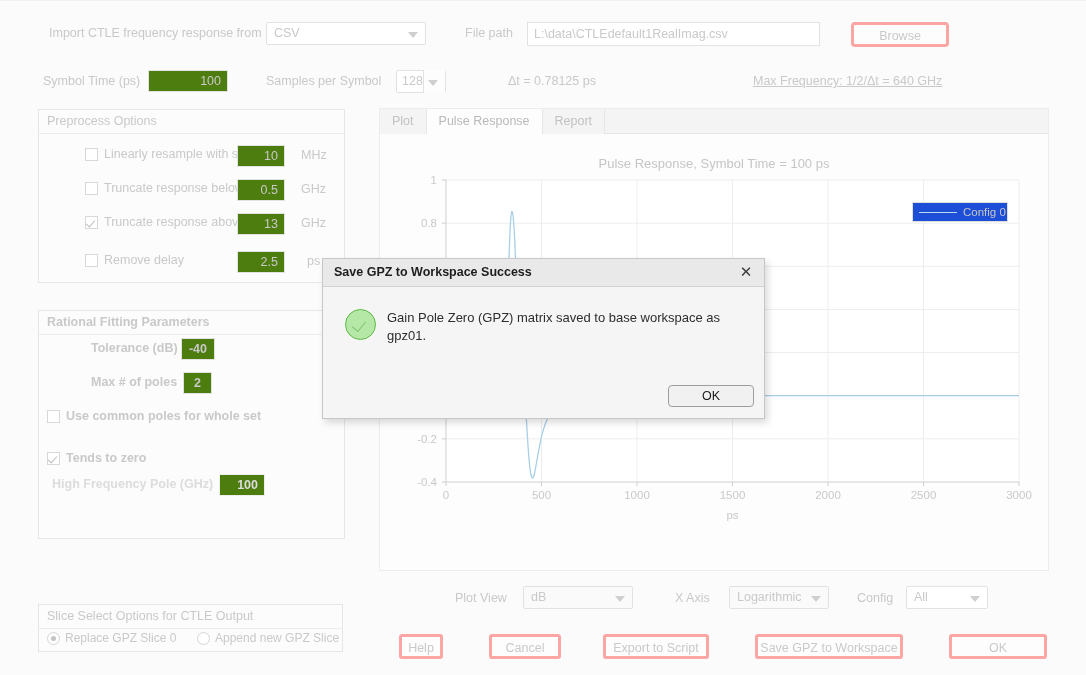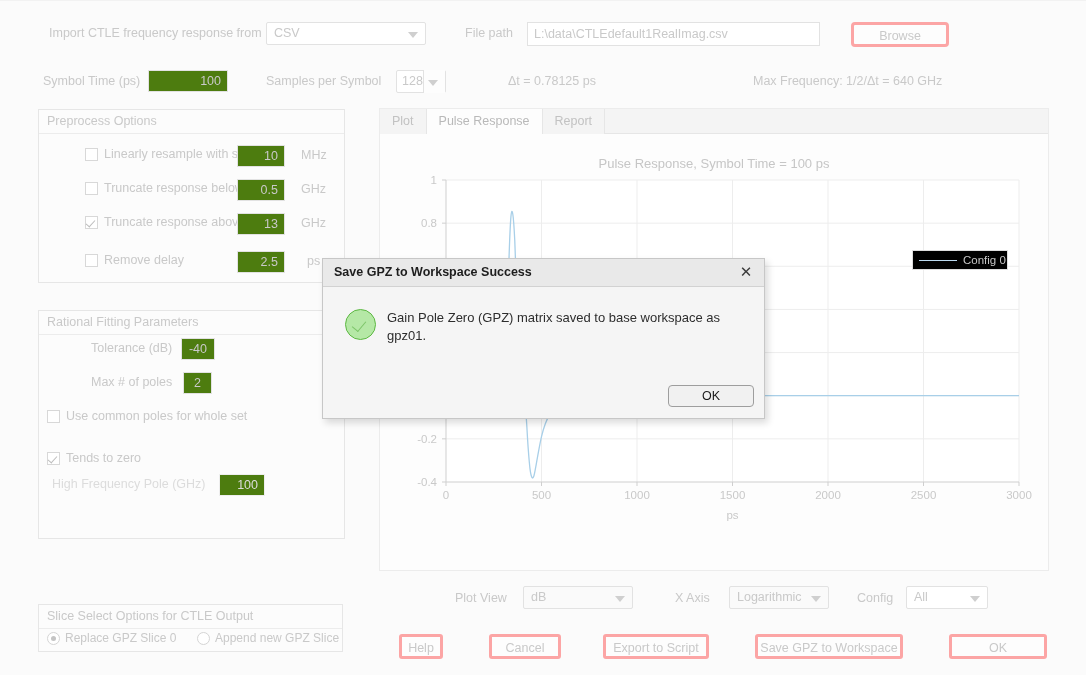--- a/index.html
+++ b/index.html
@@ -77,36 +77,36 @@
     background: #fff; border: 1px solid #e2e2e2; color: #c9c9c9;
     font-size: 12.5px; line-height: 22px; padding: 0 6px; text-align: left;
   }
   #browse-btn { position: absolute; left: 851px; top: 0px; width: 98px; border-radius: 4px; }
 
   #symboltime-label { position: absolute; left: 43px; top: 4px; }
   #symboltime-input { position: absolute; left: 148px; top: 0px; width: 80px; }
   #samples-label { position: absolute; left: 266px; top: 4px; }
   #samples-dd { position: absolute; left: 396px; top: 0px; width: 50px; text-align: left; padding-left: 5px; }
   #dt-text { position: absolute; left: 508px; top: 4px; }
-  #maxfreq-text { position: absolute; left: 753px; top: 4px; }
+  #maxfreq-text { position: absolute; left: 753px; top: 4px; text-decoration: underline; }
 
   
   .group {
     position: absolute;
     border: 1px solid #e6e6e6;
     background: #fcfcfc;
   }
   .group > .group-title {
     color: #c9c9c9;
     font-size: 12.5px;
     padding: 4px 8px 5px 8px;
     border-bottom: 1px solid #ececec;
   }
   #grp-preprocess { left: 38px; top: 109px; width: 307px; height: 174px; }
-  #grp-rational  { left: 38px; top: 310px; width: 307px; height: 229px; }
+  #grp-rational  { left: 38px; top: 310px; width: 307px; height: 229px; font-weight: bold; }
   #grp-slice     { left: 38px; top: 604px; width: 305px; height: 48px; }
 
   .opt-row { position: absolute; left: 0; width: 100%; height: 24px; }
   .chk {
     position: absolute; left: 46px; top: 3px;
     width: 13px; height: 13px;
     border: 1px solid #d8d8d8; background: #fff;
   }
   .chk.checked::after {
     content: "";
@@ -168,22 +168,21 @@
   #plot-title {
     position: absolute; top: 22px; left: 0; width: 100%;
     text-align: center; font-size: 13px; color: #c6c6c6;
   }
   #chart-svg { position: absolute; left: 0; top: 0; }
   #legend-box {
     position: absolute;
     left: 532px; top: 68px;
     width: 96px; height: 20px;
     border: 1px solid #dedede;
-    background: #000000;
-    margin-top: 48px;
+    background: #1d4ed8;
   }
   #legend-line {
     position: absolute; left: 6px; top: 9px; width: 38px; height: 0;
     border-top: 1.4px solid #bcd9ef;
   }
   #legend-label {
     position: absolute; left: 50px; top: 3px;
     font-size: 11.5px; color: #c6c6c6;
   }
   .axis-txt { fill: #c9c9c9; font-size: 11.5px; font-family: "Liberation Sans", sans-serif; }

